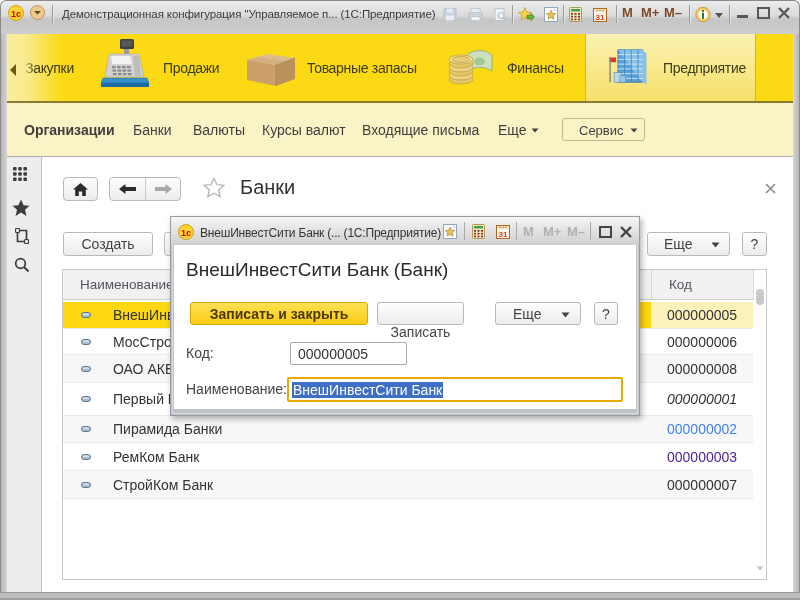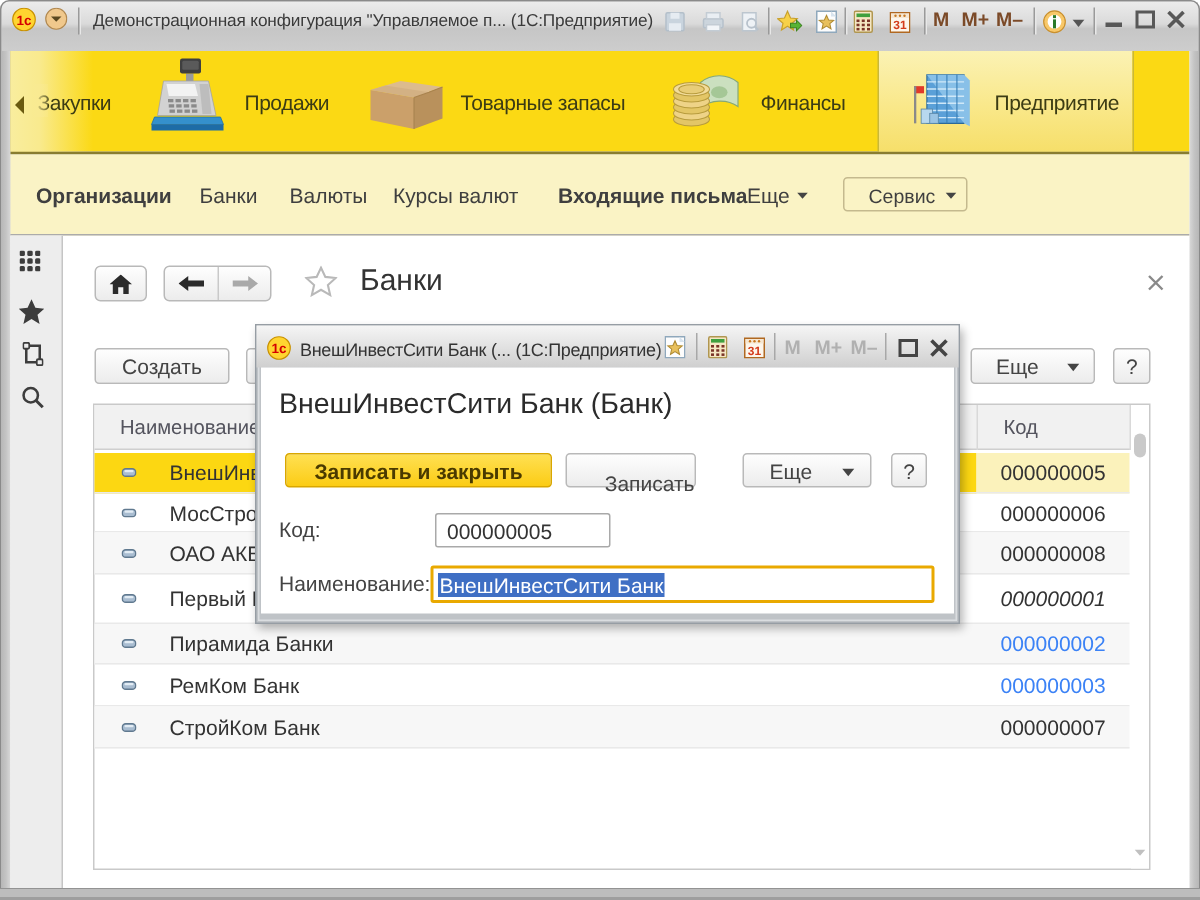--- a/index.html
+++ b/index.html
@@ -187,21 +187,21 @@
   <rect x="10" y="28" width="8" height="10" fill="#b8d8ee" stroke="#5a88a8" stroke-width="0.6"></rect>
   <rect x="16" y="31" width="6" height="7" fill="#9ac4e4" stroke="#5a88a8" stroke-width="0.6"></rect>
 </svg>
 <div class="abs" style="left:663px;top:60px;font-size:14px;letter-spacing:-0.3px;color:#3c3c14;">Предприятие</div>
 
 <div class="abs" style="left:1px;top:103px;width:792px;height:54px;background:#faf3c5;border-bottom:1px solid #ababab;"></div>
 <div class="mi" style="left:24px;font-weight:bold;">Организации</div>
 <div class="mi" style="left:133px;">Банки</div>
 <div class="mi" style="left:193px;">Валюты</div>
 <div class="mi" style="left:262px;">Курсы валют</div>
-<div class="mi" style="left:372px;font-weight:bold;">Входящие письма</div>
+<div class="mi" style="left:362px;">Входящие письма</div>
 <div class="mi" style="left:498px;">Еще</div>
 <svg class="abs" style="left:531px;top:128px" width="8" height="5" viewBox="0 0 8 5">
     <path d="M0.5 0.5 L7.5 0.5 L4 4.5 Z" fill="#444"></path>
   </svg>
 <div class="abs" style="left:562px;top:118px;width:83px;height:23px;border:1px solid #c4b98e;border-radius:3px;font-size:13px;color:#3f3f3f;text-align:left;padding:4px 0 0 16px;">Сервис</div>
 <svg class="abs" style="left:630px;top:128px" width="8" height="5" viewBox="0 0 8 5">
     <path d="M0.5 0.5 L7.5 0.5 L4 4.5 Z" fill="#444"></path>
   </svg>
 
 <div class="abs" style="left:0;top:34px;width:7px;height:558px;background:linear-gradient(90deg,#8a8a8a 0,#8a8a8a 1px,#b8b8b8 1px,#c4c4c4 4px,#d8d8d8 7px);"></div>
@@ -303,21 +303,21 @@
 <div class="abs" style="left:63px;top:415.5px;width:690px;height:27.5px;background:#f7f7f7;"></div>
 <div class="abs" style="left:63px;top:442.0px;width:690px;height:1px;background:#e9e9e9;"></div>
 <div class="abs" style="left:113px;top:421.25px;font-size:14px;color:#333;">Пирамида Банки</div>
 <div class="abs" style="left:667px;top:421.25px;font-size:14px;color:#3b82f6;">000000002</div>
 <svg class="abs" style="left:81px;top:426.25px" width="10" height="6" viewBox="0 0 10 6">
     <rect x="0.5" y="0.5" width="9" height="5" rx="2.4" fill="#a9bdd1" stroke="#60798f" stroke-width="1"></rect>
     <rect x="2" y="1.4" width="6" height="1.4" rx="0.7" fill="#e2ecf4"></rect>
   </svg>
 <div class="abs" style="left:63px;top:469.5px;width:690px;height:1px;background:#e9e9e9;"></div>
 <div class="abs" style="left:113px;top:448.75px;font-size:14px;color:#333;">РемКом Банк</div>
-<div class="abs" style="left:667px;top:448.75px;font-size:14px;color:#3b82f6;">000000003</div>
+<div class="abs" style="left:667px;top:448.75px;font-size:14px;color:#4c1d95;">000000003</div>
 <svg class="abs" style="left:81px;top:453.75px" width="10" height="6" viewBox="0 0 10 6">
     <rect x="0.5" y="0.5" width="9" height="5" rx="2.4" fill="#a9bdd1" stroke="#60798f" stroke-width="1"></rect>
     <rect x="2" y="1.4" width="6" height="1.4" rx="0.7" fill="#e2ecf4"></rect>
   </svg>
 <div class="abs" style="left:63px;top:470.5px;width:690px;height:28.0px;background:#f7f7f7;"></div>
 <div class="abs" style="left:63px;top:497.5px;width:690px;height:1px;background:#e9e9e9;"></div>
 <div class="abs" style="left:113px;top:476.5px;font-size:14px;color:#333;">СтройКом Банк</div>
 <div class="abs" style="left:667px;top:476.5px;font-size:14px;color:#333;">000000007</div>
 <svg class="abs" style="left:81px;top:481.5px" width="10" height="6" viewBox="0 0 10 6">
     <rect x="0.5" y="0.5" width="9" height="5" rx="2.4" fill="#a9bdd1" stroke="#60798f" stroke-width="1"></rect>
@@ -374,21 +374,21 @@
 <div class="abs" style="left:590px;top:222px;width:1px;height:18px;background:#a8a8a8;"></div>
 <div class="abs" style="left:599px;top:226px;width:13px;height:12px;border:2px solid #444;"></div>
 <svg class="abs" style="left:620px;top:226px" width="12" height="12" viewBox="0 0 12 12">
     <path d="M1 1 L11 11 M11 1 L1 11" stroke="#444" stroke-width="2.4"></path>
   </svg>
 
 <div class="abs" style="left:174px;top:245px;width:462px;height:164px;background:#fff;"></div>
 <div class="abs" style="left:186px;top:259px;font-size:19px;color:#2b2b2b;">ВнешИнвестСити Банк (Банк)</div>
 
 <div class="abs" style="left:190px;top:302px;width:178px;height:23px;background:linear-gradient(#ffe052,#fbcc15);border:1px solid #d9a700;border-radius:3px;font-size:14px;font-weight:bold;color:#4a3a00;text-align:center;padding-top:3px;">Записать и закрыть</div>
-<div class="btn" style="left:377px;top:302px;width:87px;height:23px;padding-top:11px;text-align:right;">Записать</div>
+<div class="btn" style="left:377px;top:302px;width:87px;height:23px;padding-top:21px;">Записать</div>
 <div class="btn" style="left:495px;top:302px;width:86px;height:23px;text-align:left;padding:3px 0 0 17px;">Еще</div>
 <svg class="abs" style="left:561px;top:312px" width="9" height="6" viewBox="0 0 9 6">
     <path d="M0.5 0.5 L8.5 0.5 L4.5 5.5 Z" fill="#444"></path>
   </svg>
 <div class="btn" style="left:594px;top:302px;width:24px;height:23px;padding-top:3px;">?</div>
 
 <div class="abs" style="left:186px;top:345px;font-size:14px;color:#444;">Код:</div>
 <div class="abs" style="left:290px;top:342px;width:117px;height:23px;border:1px solid #a9a9a9;border-radius:2px;background:#fff;font-size:14px;color:#333;padding:3px 0 0 7px;">000000005</div>
 <div class="abs" style="left:186px;top:381px;font-size:14px;color:#444;">Наименование:</div>
 <div class="abs" style="left:287px;top:377px;width:336px;height:25px;border:2px solid #e9a900;border-radius:2px;background:#fff;"></div>

